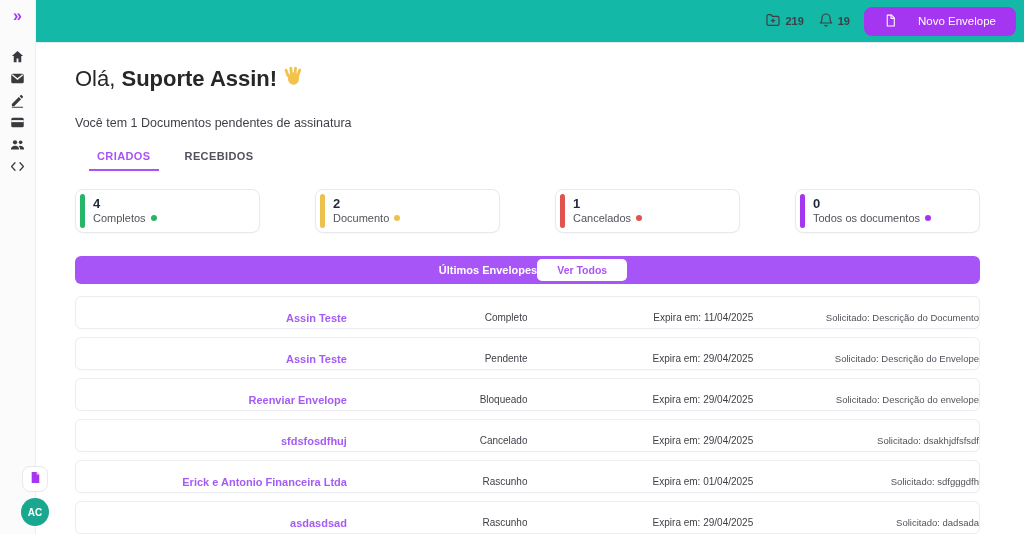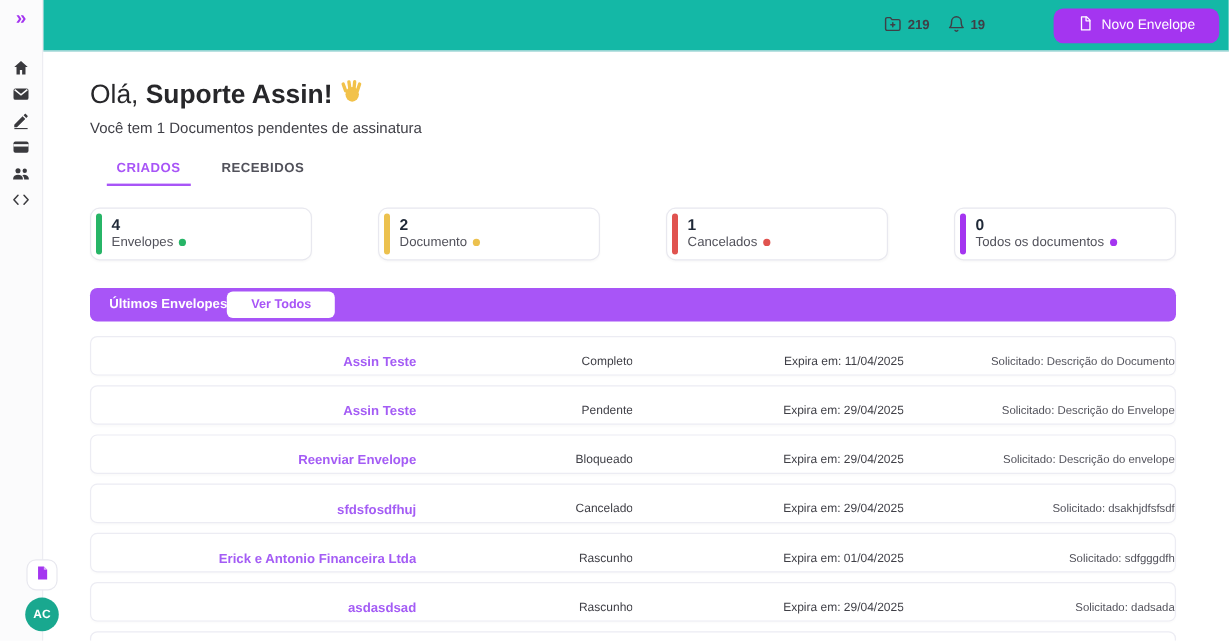--- a/index.html
+++ b/index.html
@@ -27,31 +27,31 @@
 
   
   .right-col { flex:1; display:flex; flex-direction:column; min-width:0; }
 
   
   .topbar { height:43px; flex:0 0 43px; background:#14b8a6; border-bottom:1px solid #e9e9f0;
     display:flex; align-items:center; justify-content:flex-end; padding-right:8px; gap:14px; }
   .counter { display:flex; align-items:center; gap:4px; background:none; border:none; cursor:pointer;
     color:#3f3f46; font-size:11px; font-weight:600; }
   .counter svg { width:16px; height:16px; }
-  .btn-primary { display:flex; align-items:center; gap:7px; height:29px; padding:0 20px;
+  .btn-primary { display:flex; align-items:center; gap:21px; height:29px; padding:0 20px;
     background:var(--accent,#a435f0); color:#fff; border:none; border-radius:8px;
-    font-size:11.5px; cursor:pointer;margin-left:43px; }
+    font-size:11.5px; cursor:pointer; }
   .btn-primary svg { width:13px; height:13px; }
 
   
   main { flex:1; padding:22px 44px 0 39px; overflow:hidden; }
   h1 { font-size:22px; color:#27272a; font-weight:normal; display:flex; align-items:center; gap:6px; }
   h1 b { font-weight:bold; }
   .wave svg { width:21px; height:21px; }
-  .subtitle { margin-top:8px; font-size:12.5px; color:#3f3f46; }
+  .subtitle { margin-top:24px; font-size:12.5px; color:#3f3f46; }
 
   .tabs { margin-top:16px; margin-left:14px; display:flex; gap:18px; }
   .tab { background:none; border:none; cursor:pointer; padding:4px 8px 7px;
     font-size:11px; font-weight:bold; letter-spacing:.4px; color:#52525b;
     border-bottom:2px solid transparent; }
   .tab.active { color:var(--accent-light,#a855f7); border-bottom-color:var(--accent-light,#a855f7); }
 
   
   .cards { margin-top:18px; display:flex; justify-content:space-between; }
   .card { position:relative; width:185px; height:44px; background:#fff; border:1px solid #e8e8ef;
@@ -60,21 +60,21 @@
   .card .num { font-size:13px; font-weight:bold; color:#1f2937; line-height:1.25; }
   .card .lbl { font-size:11px; color:#52525b; display:flex; align-items:center; gap:5px; }
   .dot { width:6px; height:6px; border-radius:50%; display:inline-block; }
   .card[data-accent="green"] .bar, .card[data-accent="green"] .dot { background:var(--green,#27b567); }
   .card[data-accent="amber"] .bar, .card[data-accent="amber"] .dot { background:var(--amber,#ecc14e); }
   .card[data-accent="red"] .bar,   .card[data-accent="red"] .dot   { background:var(--red,#e0534f); }
   .card[data-accent="purple"] .bar,.card[data-accent="purple"] .dot{ background:var(--accent,#a435f0); }
 
   
   .section-bar { margin-top:23px; height:28px; background:var(--accent-light,#a855f7); border-radius:6px;
-    display:flex; align-items:center; justify-content:flex-start; padding:0 5px 0 16px; }
+    display:flex; align-items:center; justify-content:center; padding:0 5px 0 16px; }
   .section-title { color:#fff; font-size:11px; font-weight:bold; }
   .btn-view-all { height:22px; padding:0 20px; background:#fff; border:none; border-radius:5px;
     color:var(--accent-light,#a855f7); font-size:10.5px; font-weight:600; cursor:pointer; }
 
   .table { margin-top:12px; }
   .row { display:flex; align-items:center; height:33px; margin-bottom:8px; background:#fff;
     border:1px solid #ececf3; border-radius:6px; box-shadow:0 1px 2px rgba(0,0,0,.02); cursor:pointer; }
   .cell { text-align:right; overflow:hidden; white-space:nowrap;margin-top:10px; }
   .cell.name { width:30%; font-size:11px; font-weight:bold; color:var(--link,#a45cf5); }
   .cell.status { width:20%; font-size:10px; color:#3f3f46; }
@@ -184,21 +184,21 @@
       <div class="tabs">
         <button class="tab active">CRIADOS</button>
         <button class="tab">RECEBIDOS</button>
       </div>
 
       <div class="cards">
         <div class="card" data-accent="green">
           <span class="bar"></span>
           <div class="num">4</div>
           <div class="lbl">
-              <span>Envelopes</span>
+              <span>Completos</span>
               <span class="dot"></span>
             </div>
         </div>
         <div class="card" data-accent="amber">
           <span class="bar"></span>
           <div class="num">2</div>
           <div class="lbl">
               <span>Documento</span>
               <span class="dot"></span>
             </div>

